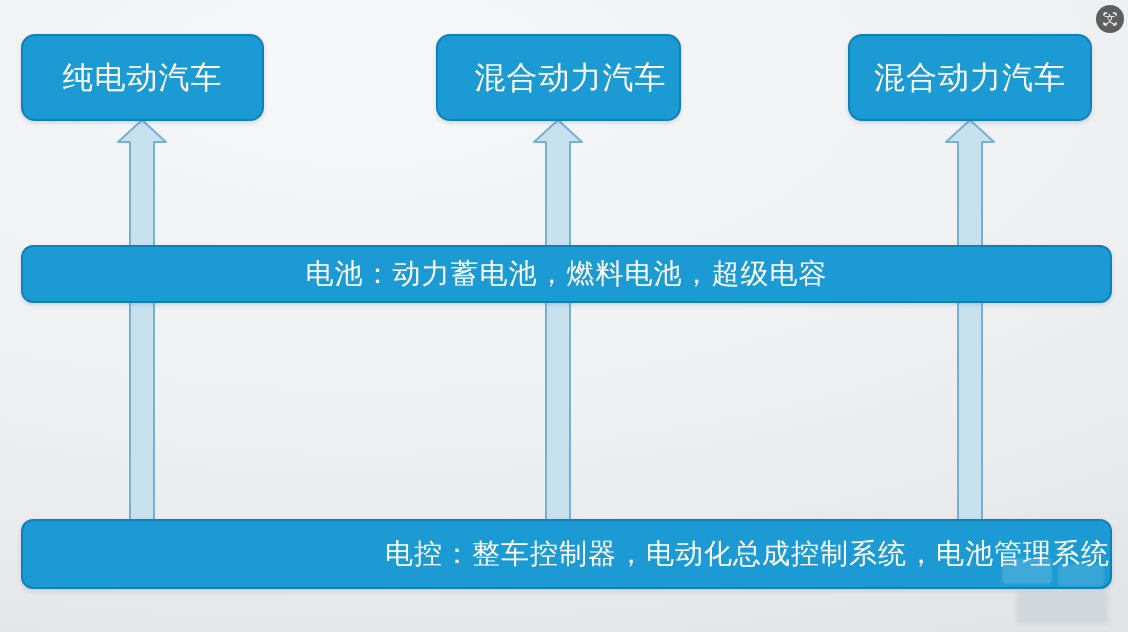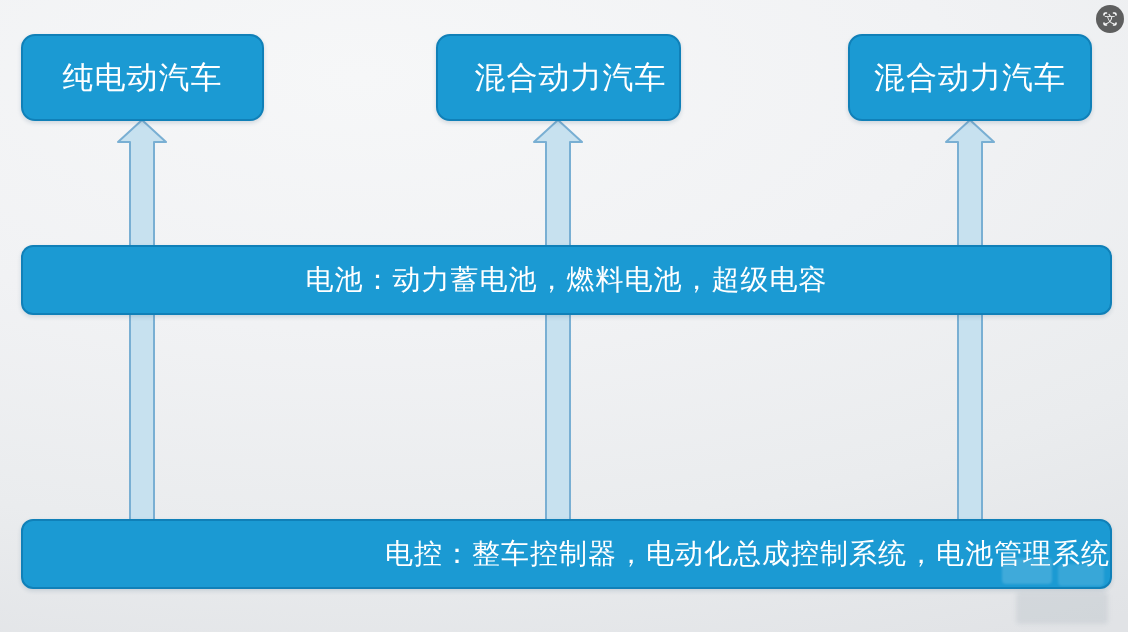--- a/index.html
+++ b/index.html
@@ -73,21 +73,21 @@
     justify-content: center;
     z-index: 2;
     box-shadow: 0 2px 4px rgba(40, 80, 110, 0.16);
   }
   .layer-bar .label {
     color: var(--label-text, #ffffff);
     font-size: 28px;
     letter-spacing: 1px;
     white-space: nowrap;
   }
-  #layer-bar-1 { top: 245px; height: 70px; }
+  #layer-bar-1 { top: 245px; height: 58px; }
   #layer-bar-2 { top: 383px; height: 68px; }
   #layer-bar-3 { top: 519px; height: 70px; justify-content: flex-end; }
 
   
   #translate-button {
     position: absolute;
     left: 1096px;
     top: 5px;
     width: 28px;
     height: 28px;

